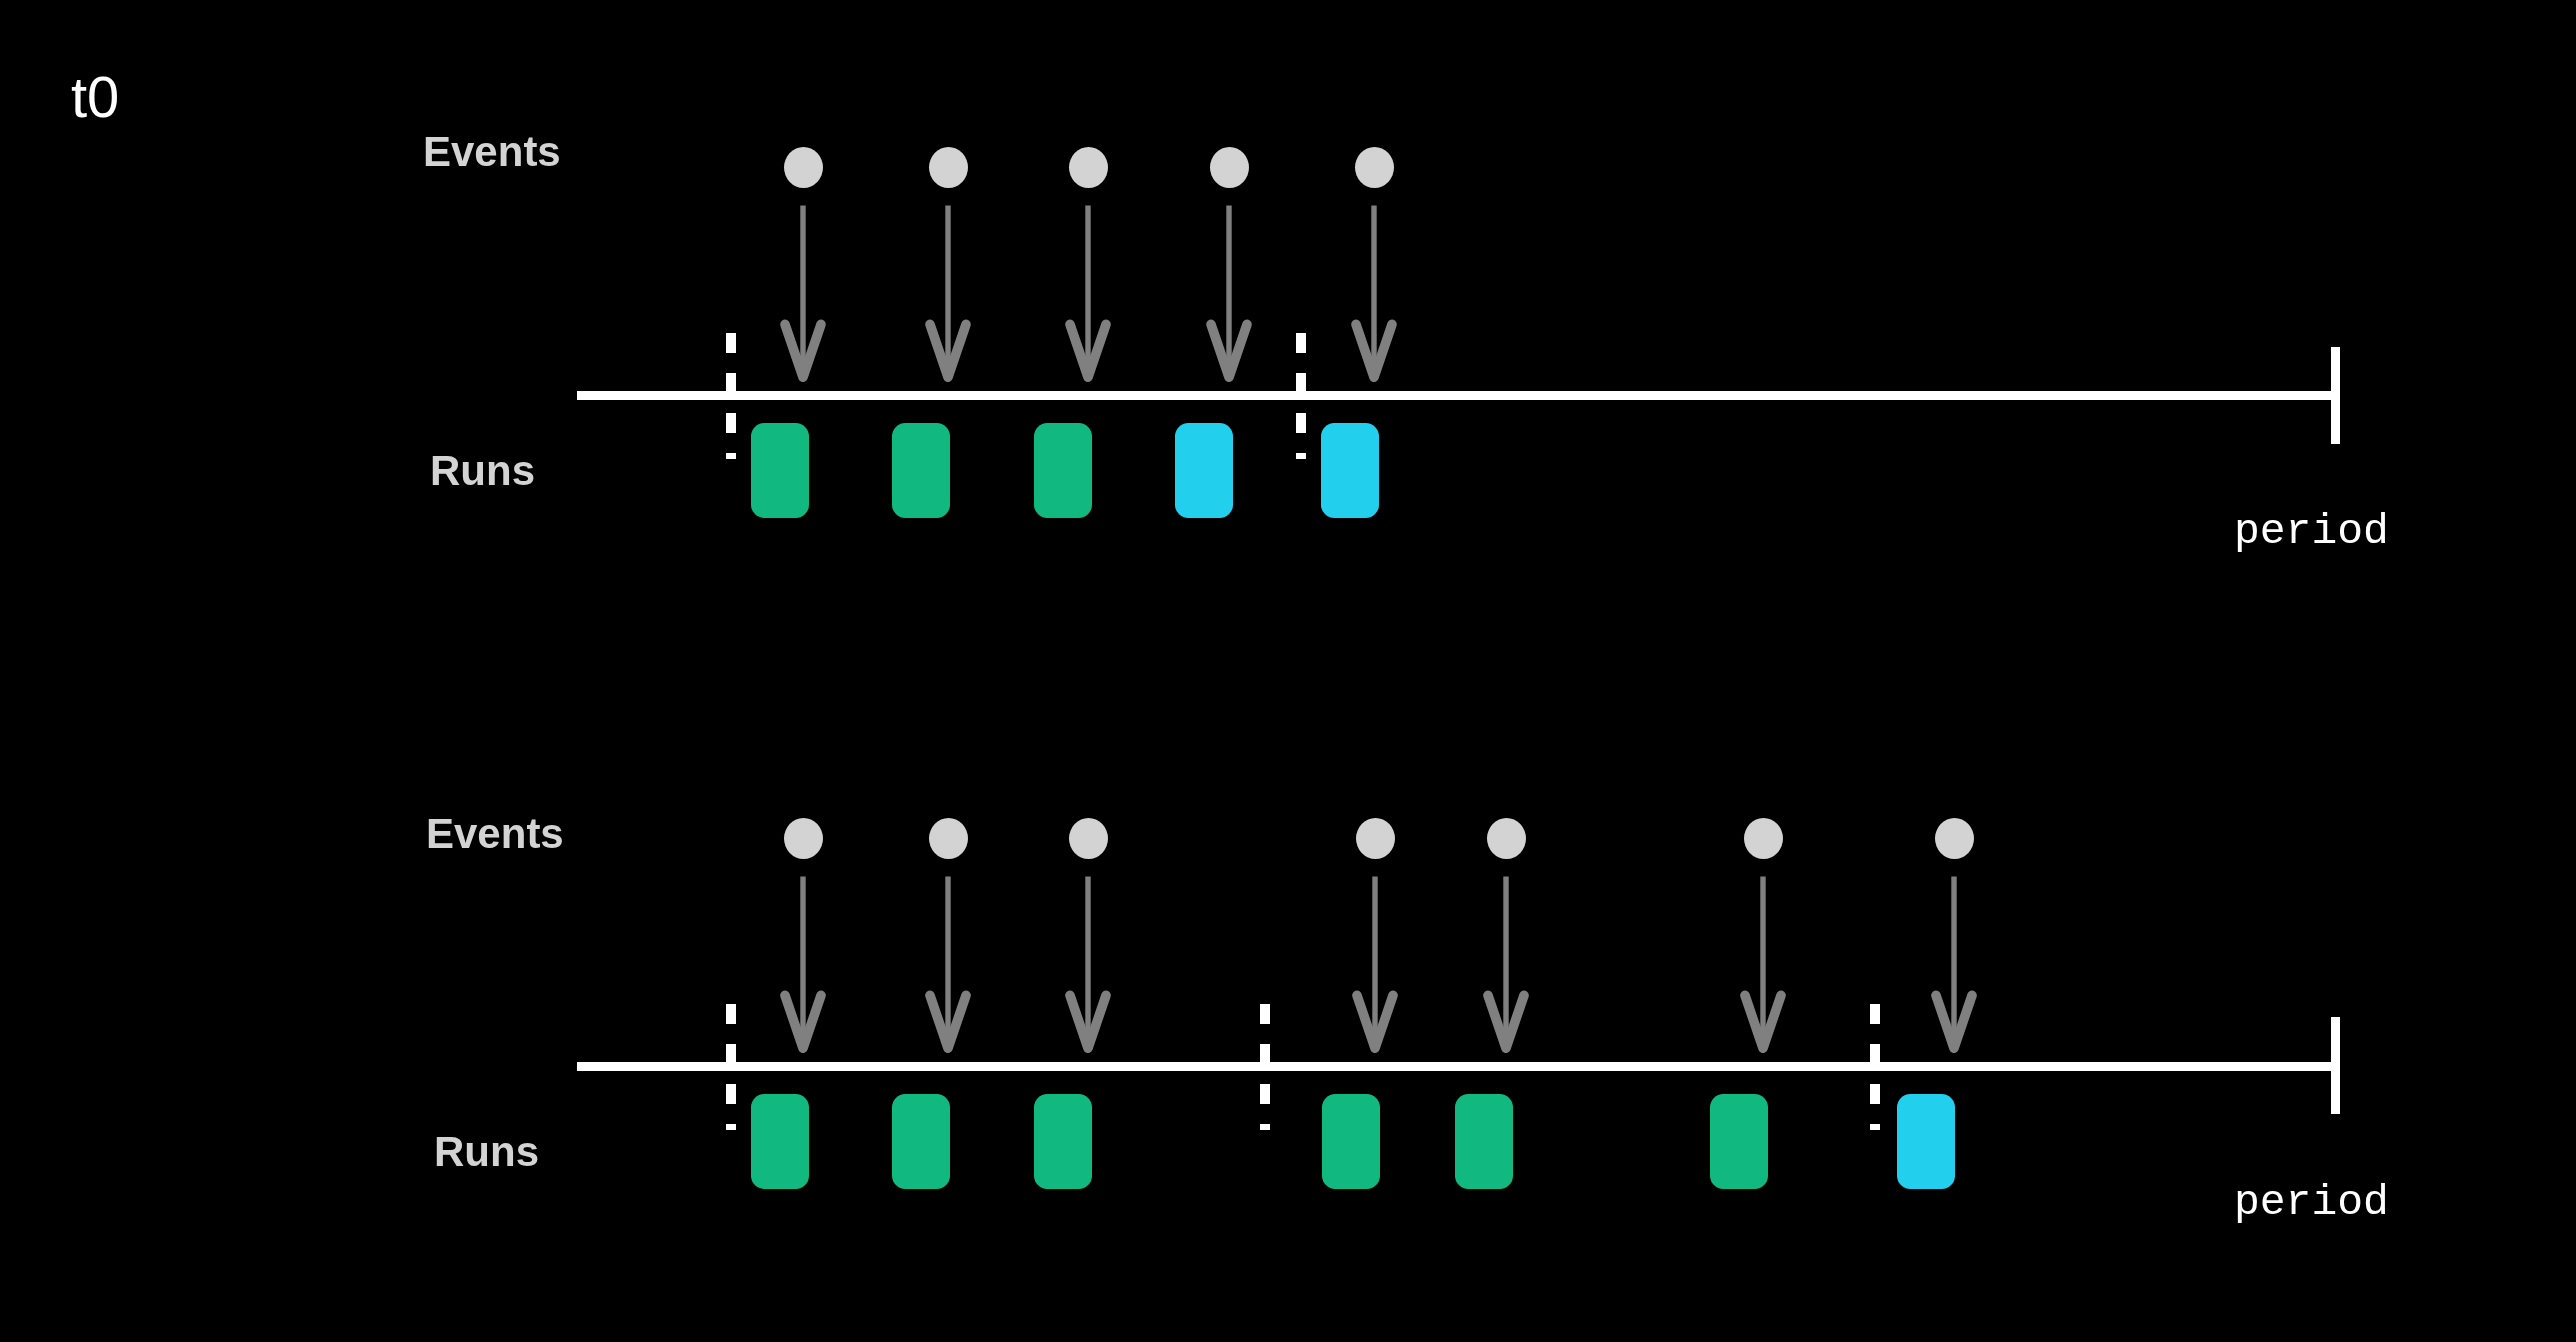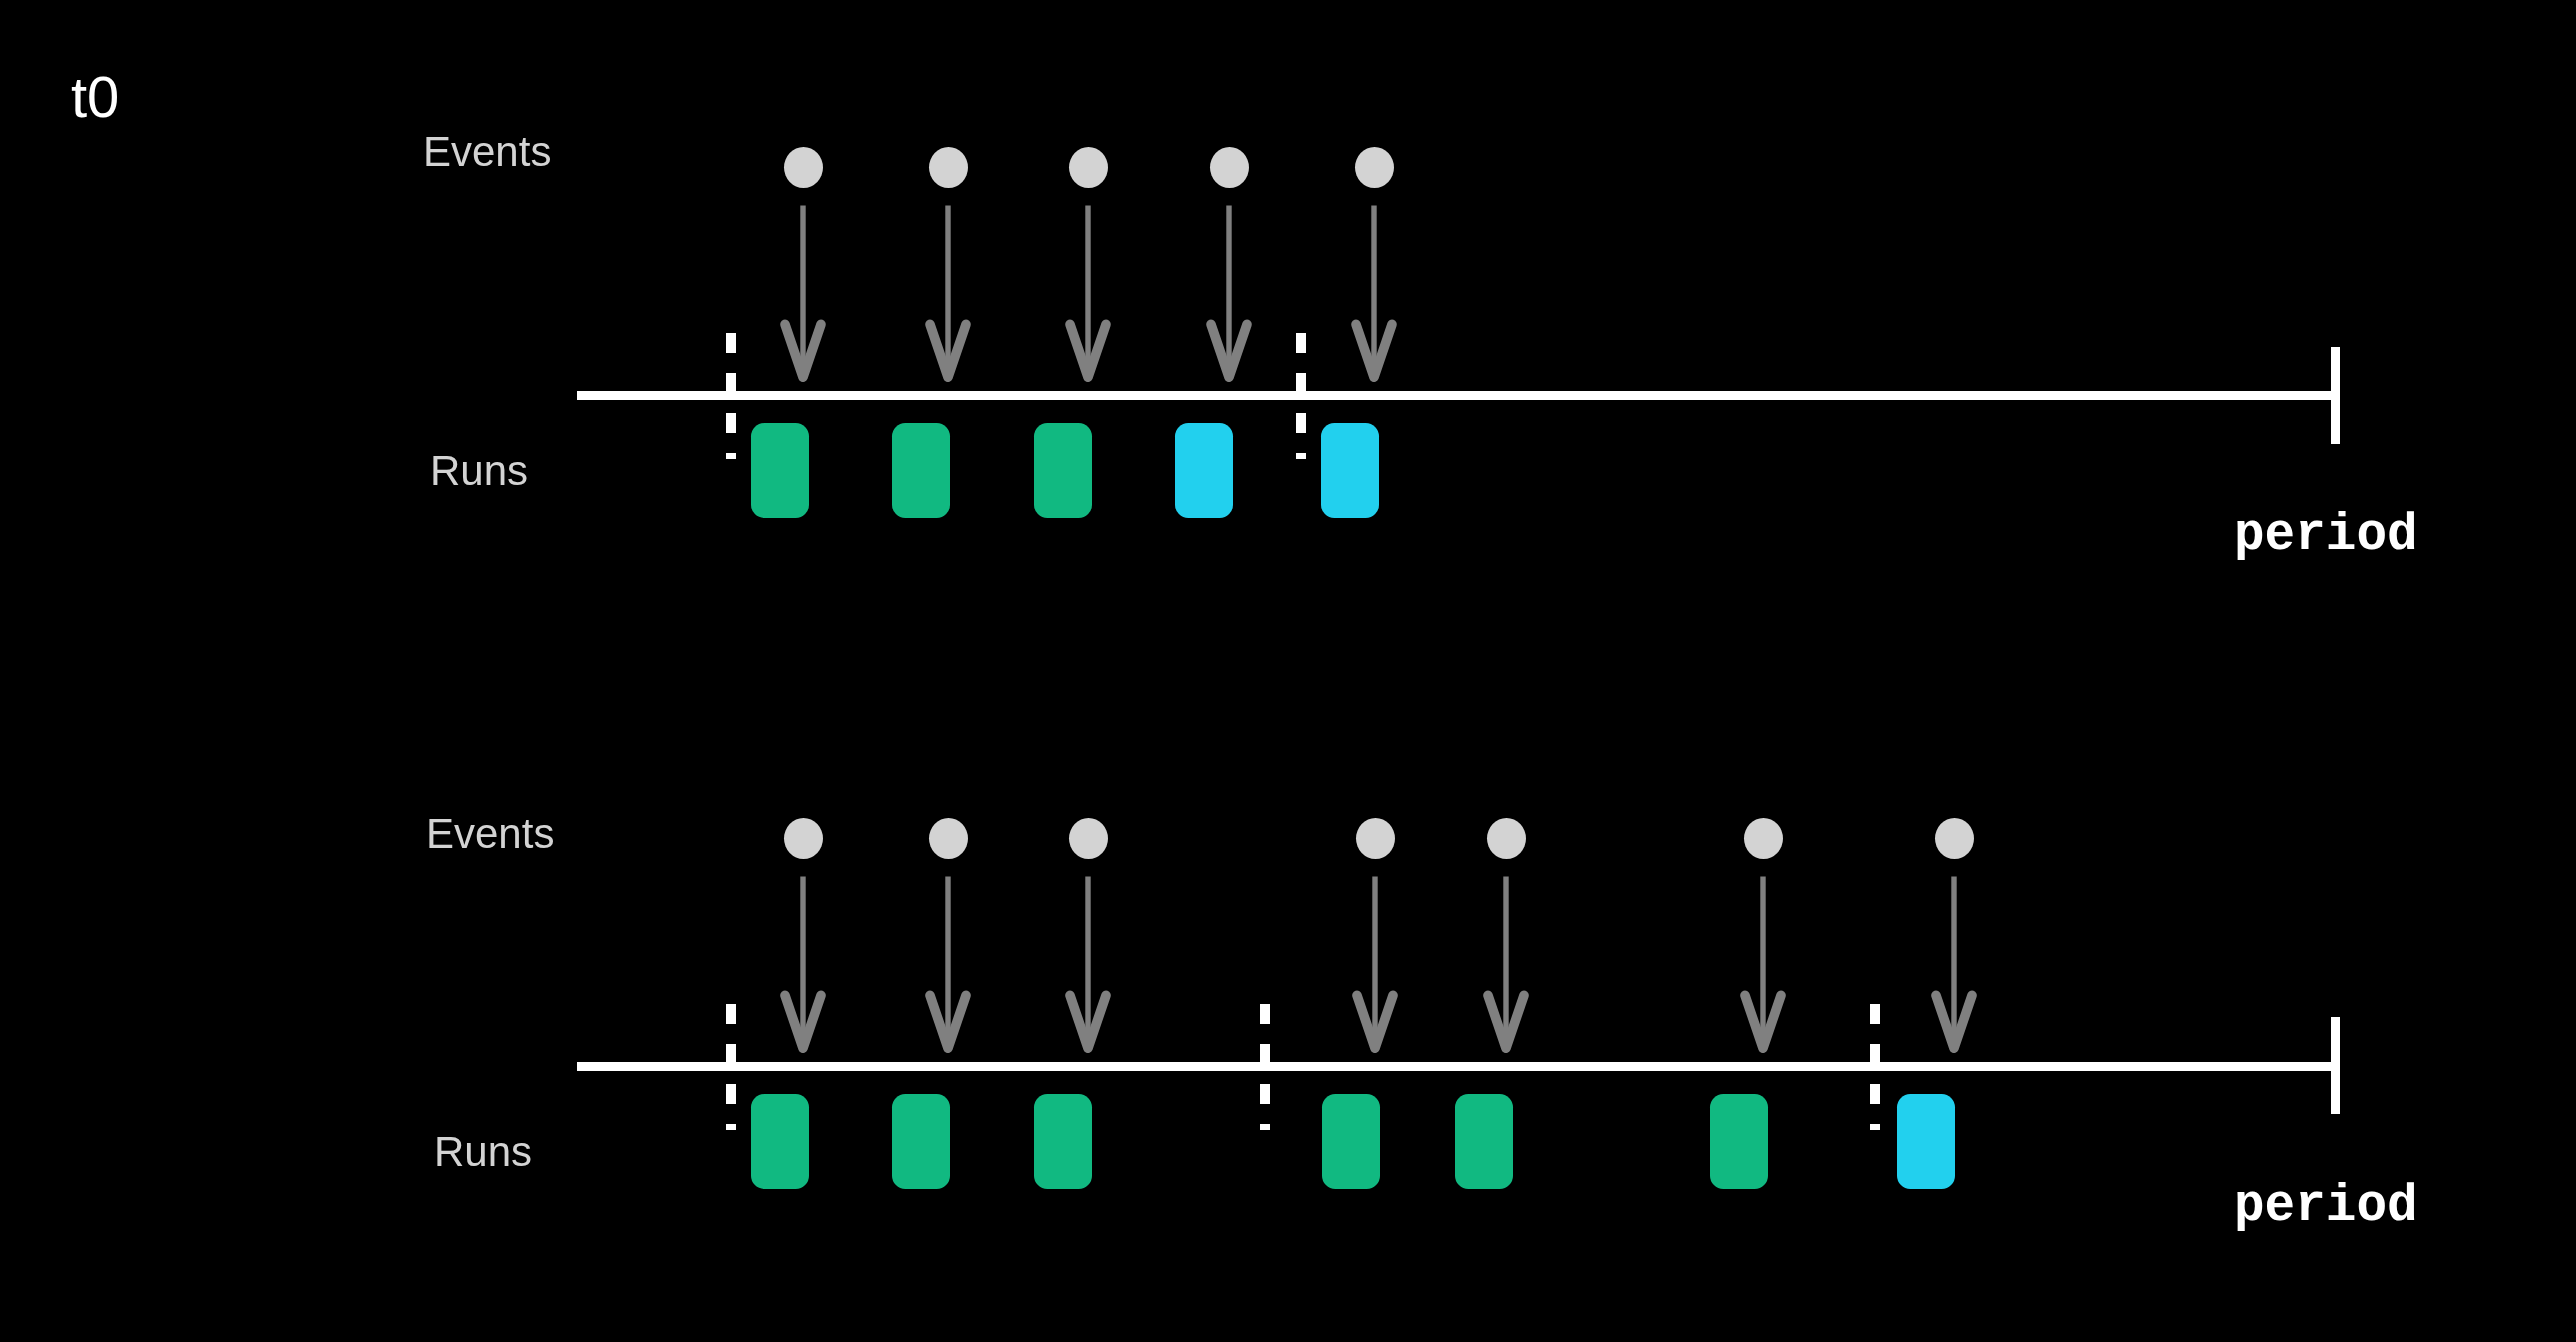--- a/index.html
+++ b/index.html
@@ -30,31 +30,31 @@
     font-weight: 400;
     font-family: "Liberation Sans", sans-serif;
     letter-spacing: 0px;
     white-space: nowrap;
     line-height: 1;
   }
   .row-label {
     position: absolute;
     color: #d3d3d3;
     font-size: 42px;
-    font-weight: 400;
+    font-weight: 700;
     font-family: "Liberation Sans", sans-serif;
     white-space: nowrap;
     line-height: 1;
     text-align: right;
   }
   .period-label {
     position: absolute;
     color: #ffffff;
-    font-size: 51px;
-    font-weight: 700;
+    font-size: 43px;
+    font-weight: 400;
     font-family: "Liberation Mono", monospace;
     white-space: nowrap;
     line-height: 1;
   }
   .event-dot {
     position: absolute;
     background: #d3d3d3;
     border-radius: 50%;
   }
   .arrow-svg {

